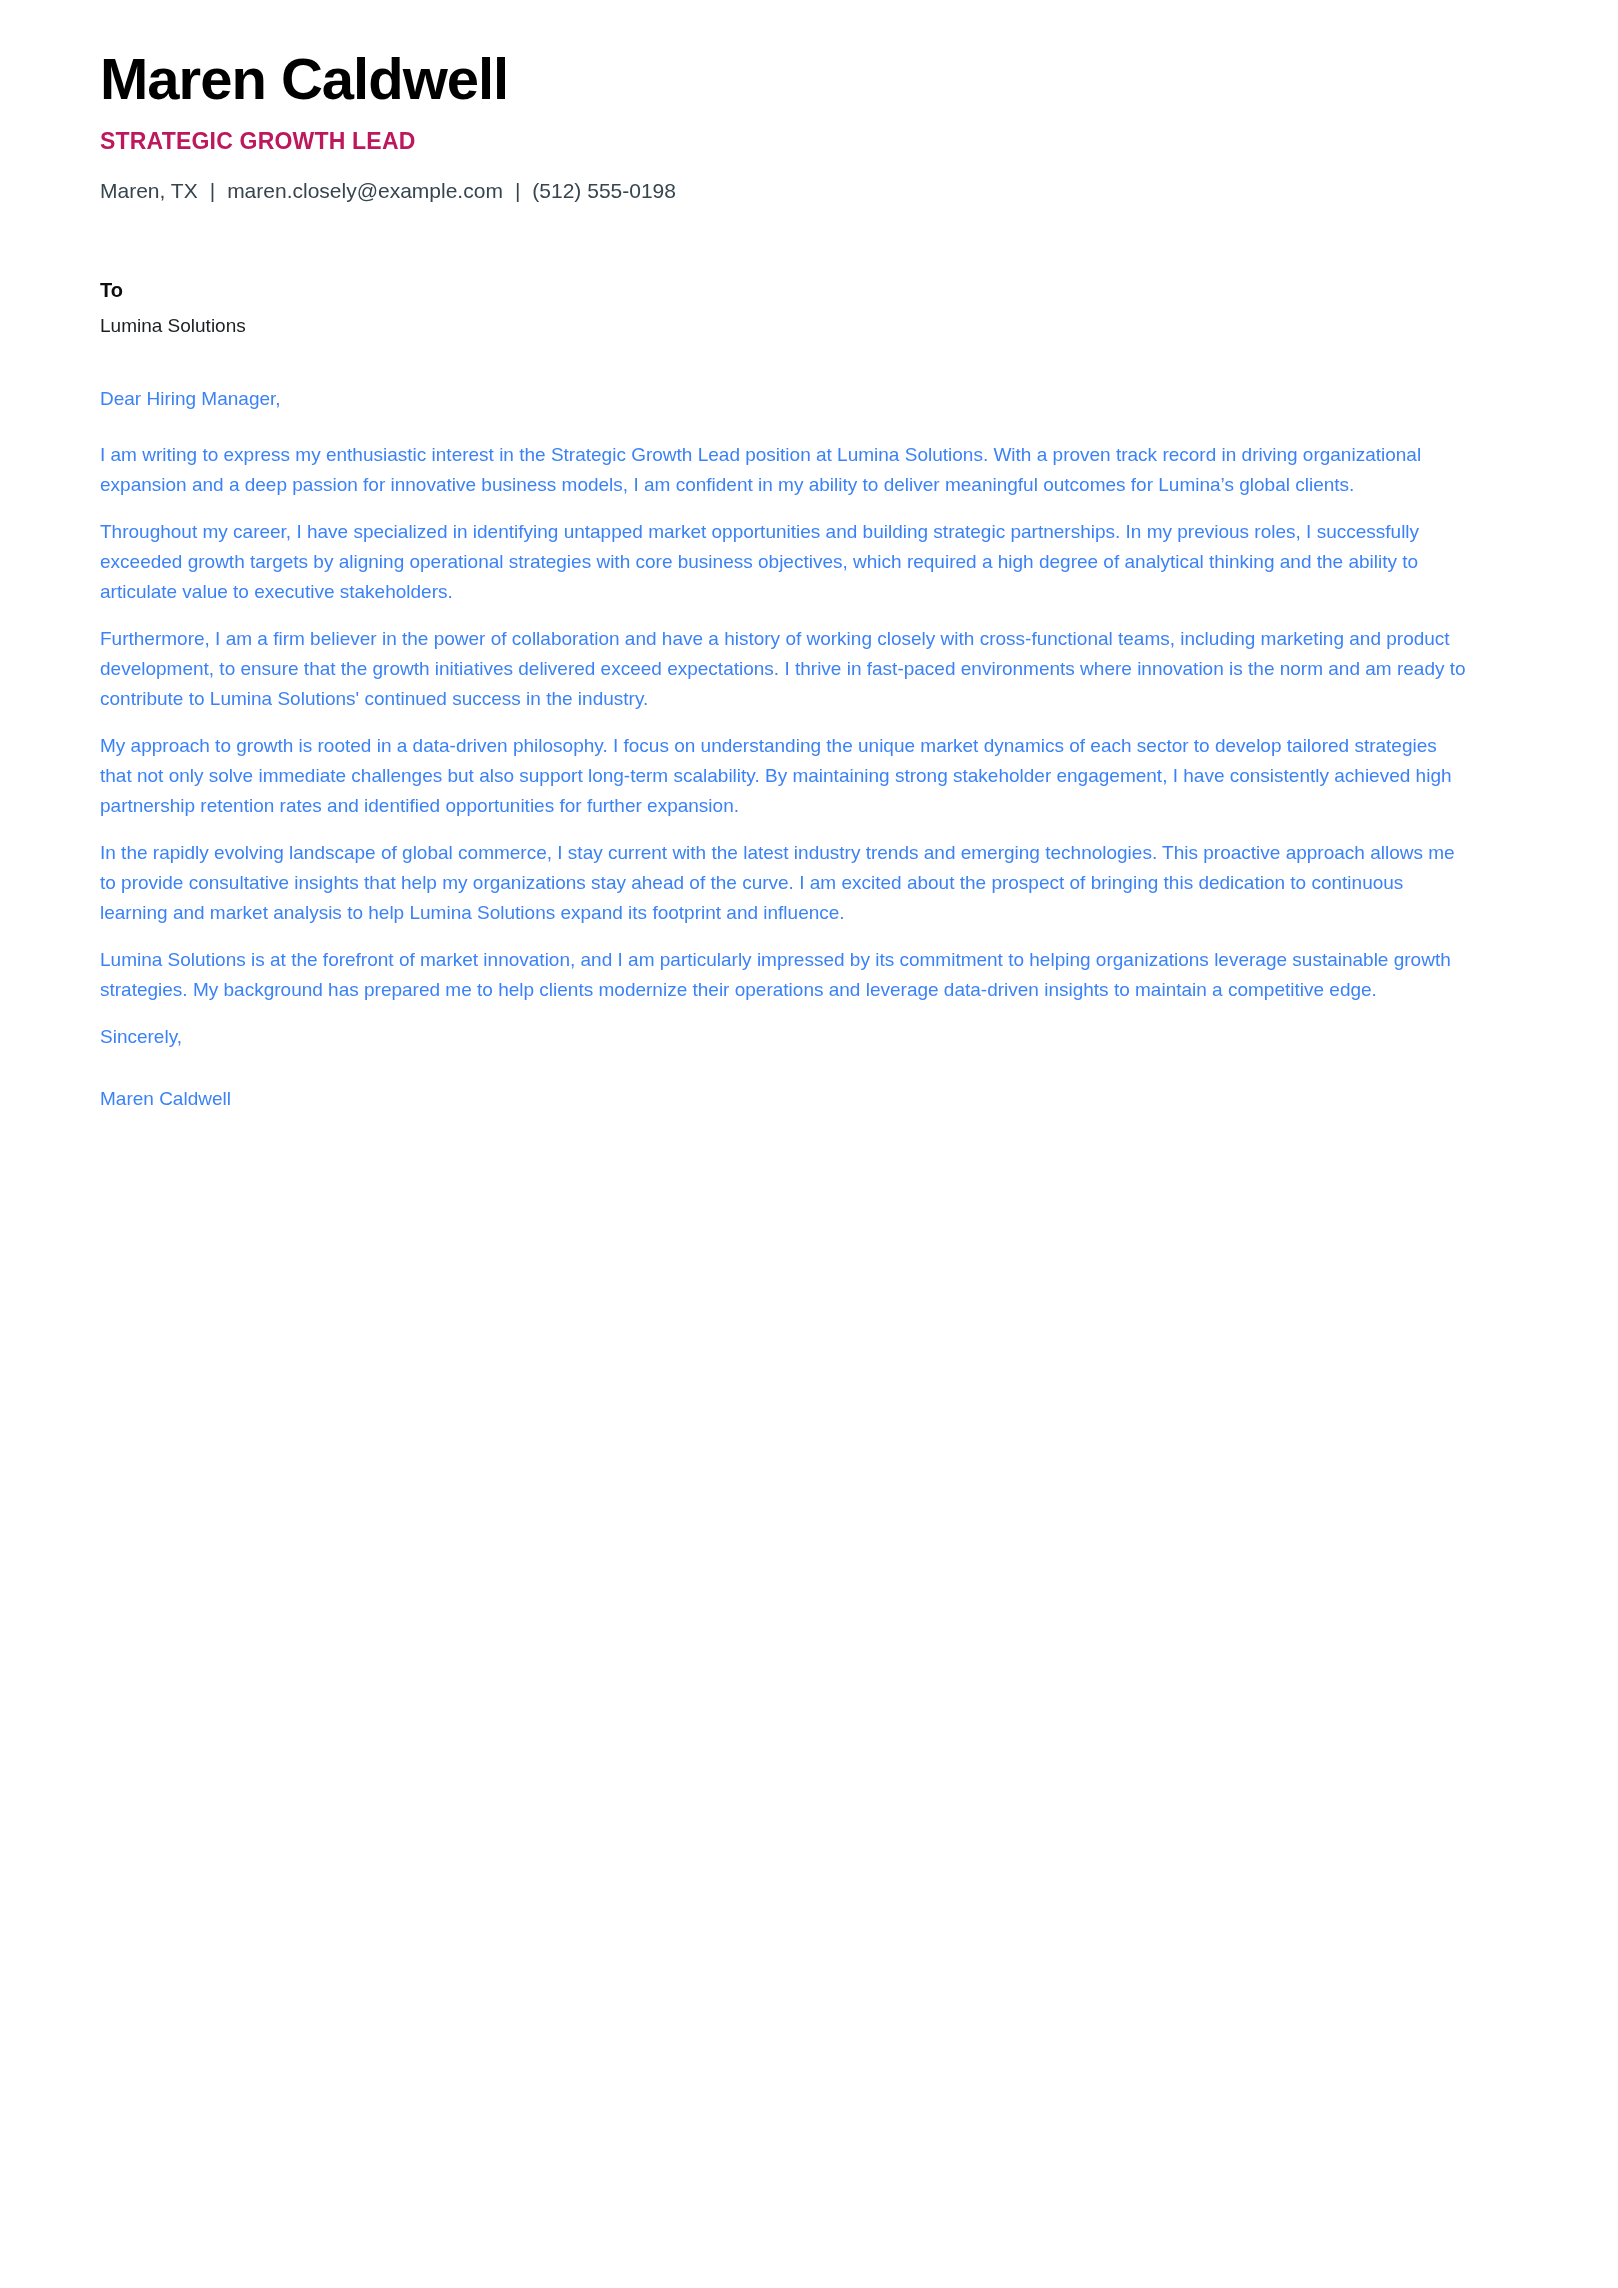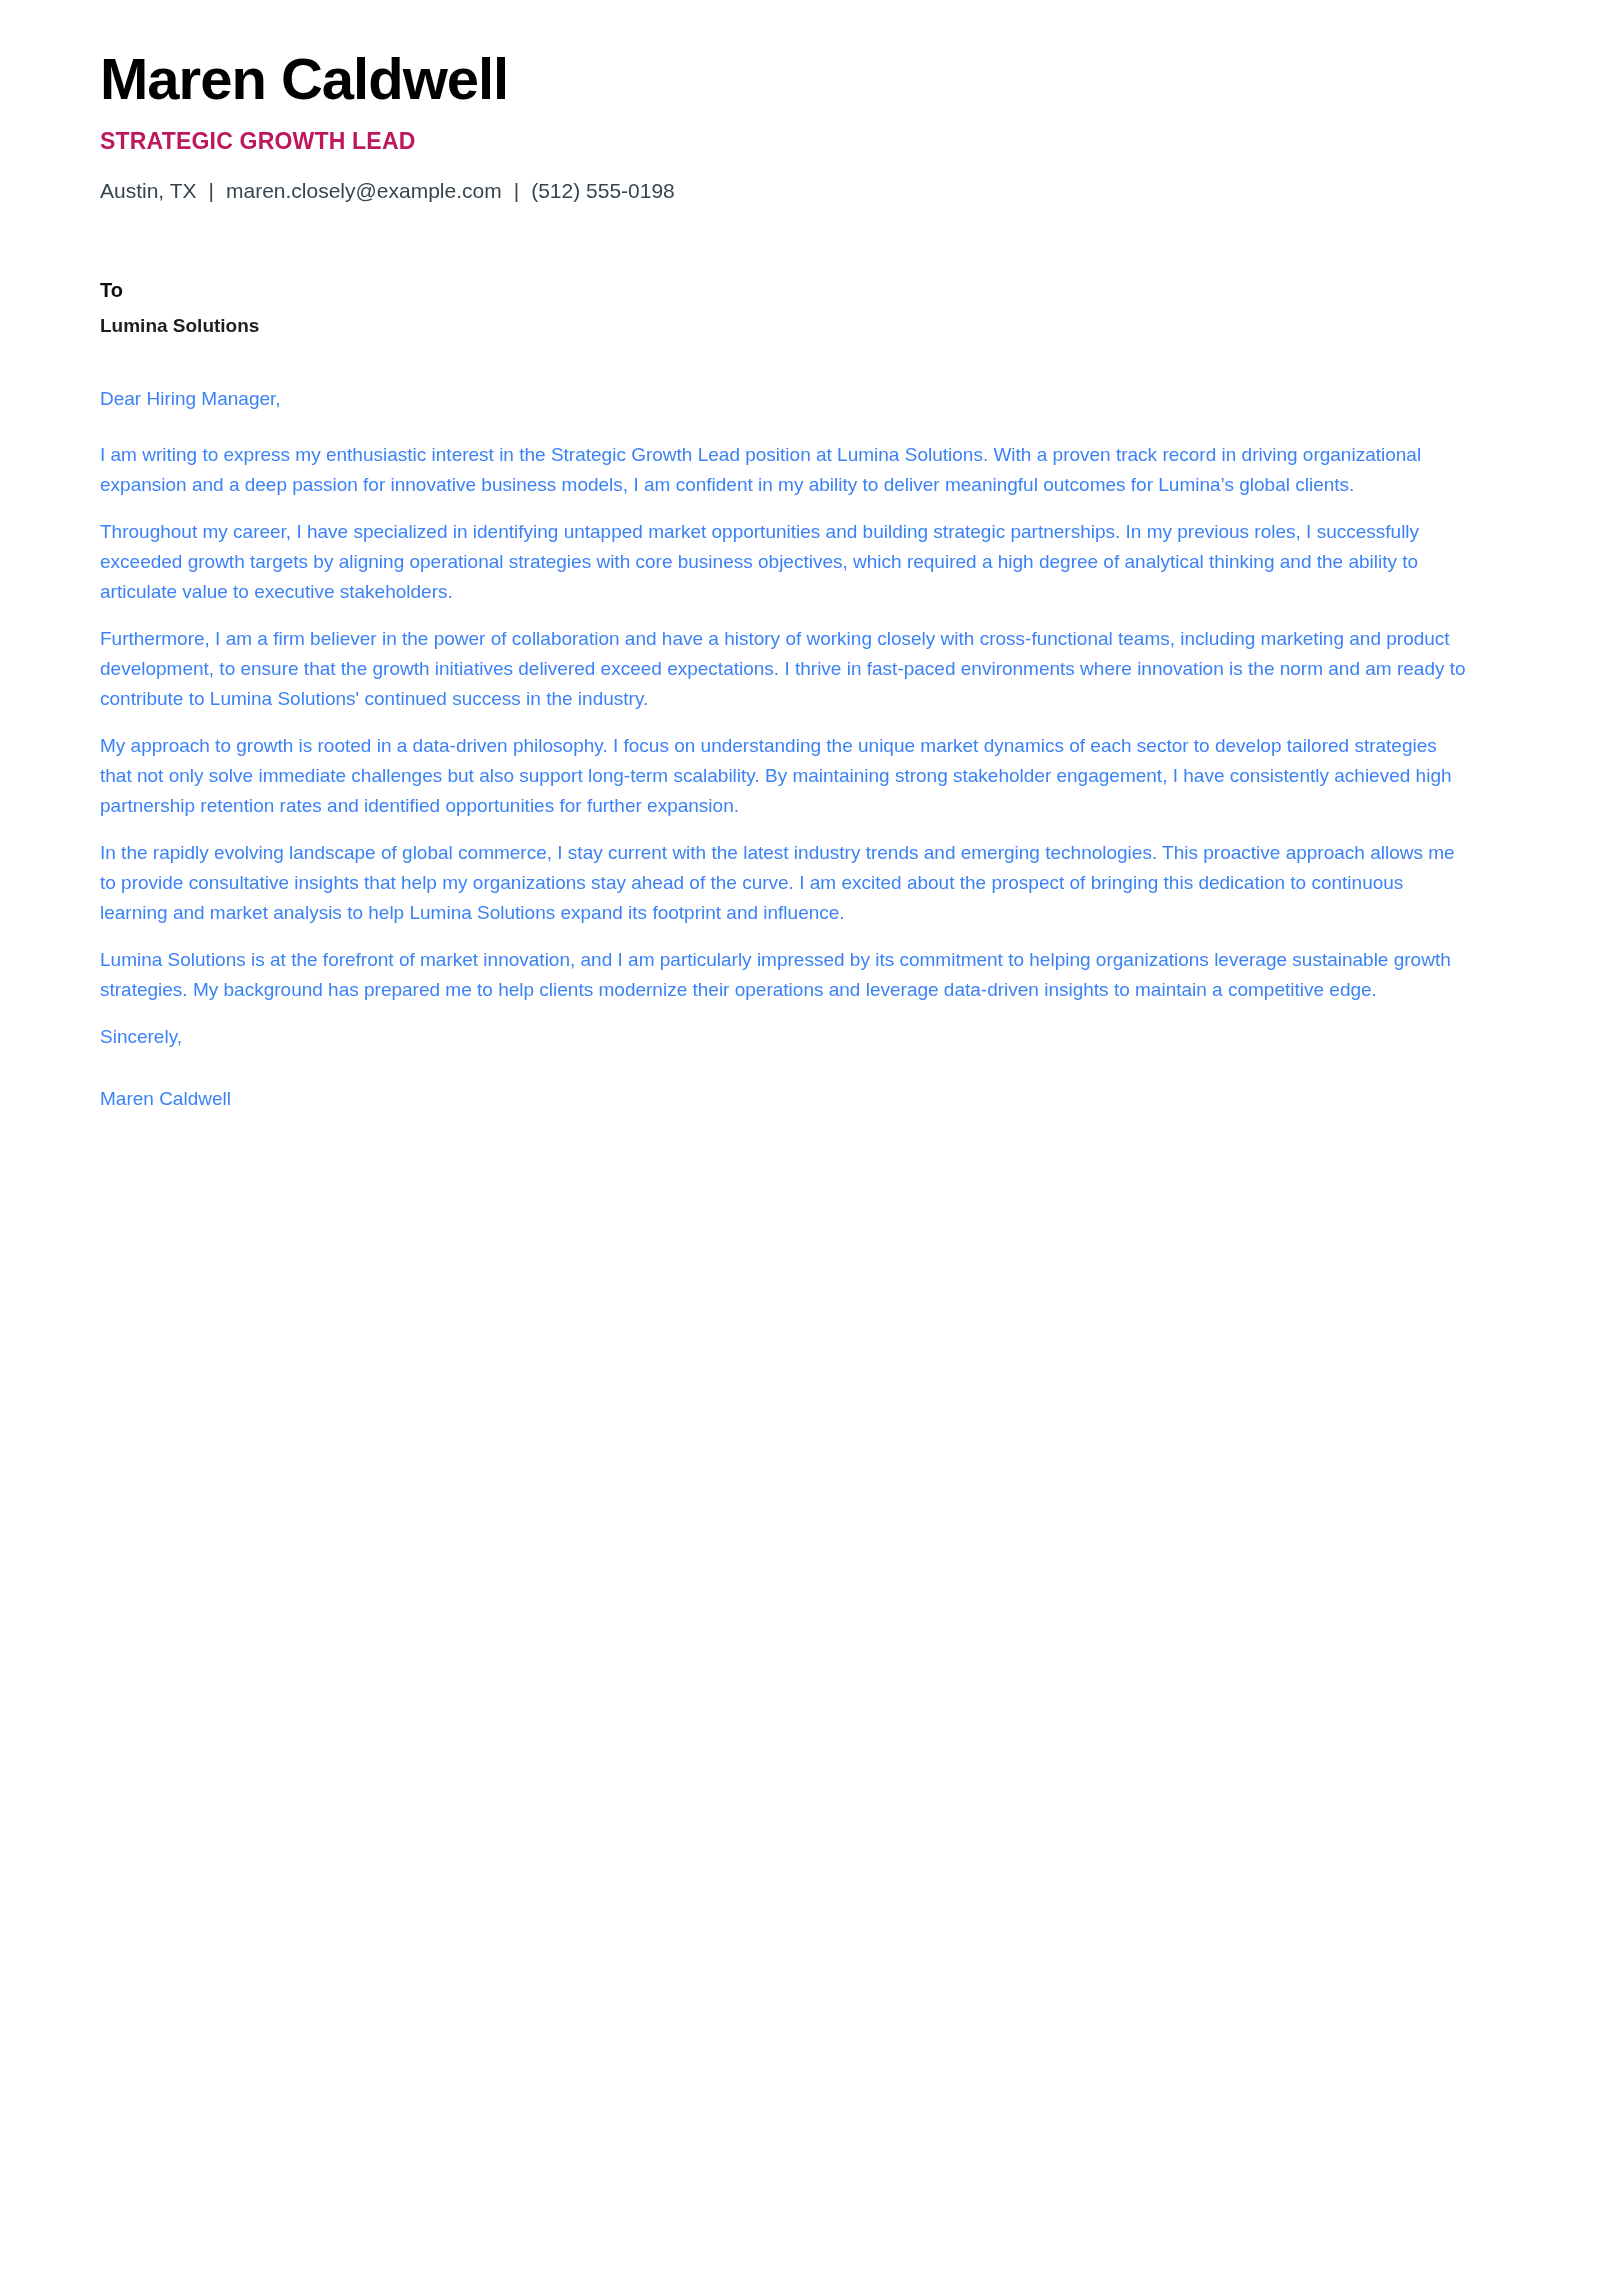--- a/index.html
+++ b/index.html
@@ -52,21 +52,20 @@
     font-size: 20px;
     font-weight: 700;
     color: #0b0d0f;
     margin: 0 0 12px 0;
   }
   .recipient-company {
     font-size: 19px;
     line-height: 24px;
     color: #1c1f22;
     margin: 0;
-    font-weight: bold;
   }
   .letter-body p {
     font-size: 19px;
     line-height: 30px;
     margin: 0 0 17px 0;
     color: #3b82f6;
   }
   .letter-body p.salutation {
     margin-bottom: 26px;
   }
@@ -76,21 +75,21 @@
 </style>
 </head>
 <body>
 
 <div class="page">
 
   <header>
     <h1 class="candidate-name">Maren Caldwell</h1>
     <div class="job-title">STRATEGIC GROWTH LEAD</div>
     <div class="contact-line">
-      <span>Austin, TX</span><span class="contact-sep">|</span><span>maren.closely@example.com</span><span class="contact-sep">|</span><span>(512) 555-0198</span>
+      <span>Maren, TX</span><span class="contact-sep">|</span><span>maren.closely@example.com</span><span class="contact-sep">|</span><span>(512) 555-0198</span>
     </div>
   </header>
 
   <section class="recipient-block">
     <div class="to-label">To</div>
     <div class="recipient-company">Lumina Solutions</div>
   </section>
 
   <section class="letter-body">
     <p class="salutation">Dear Hiring Manager,</p>

